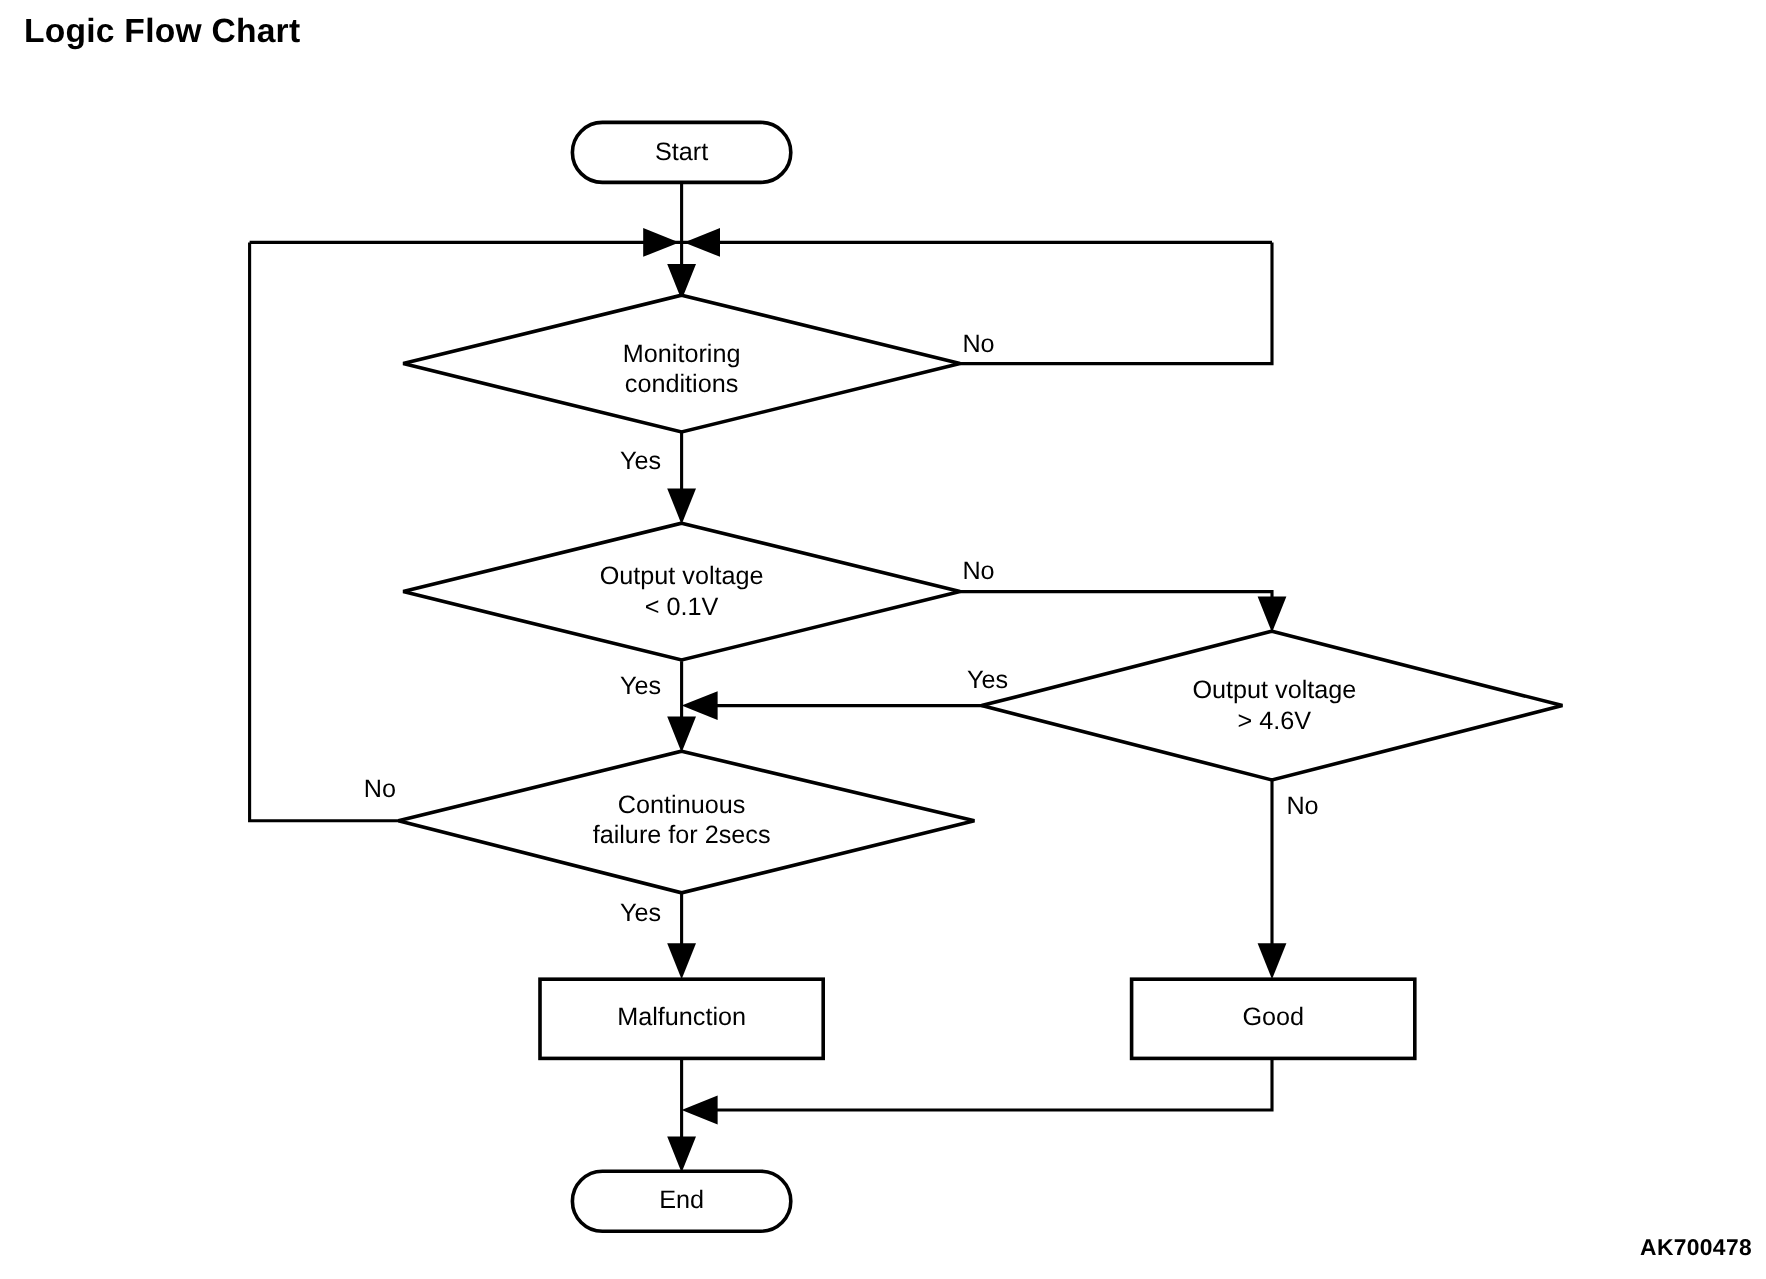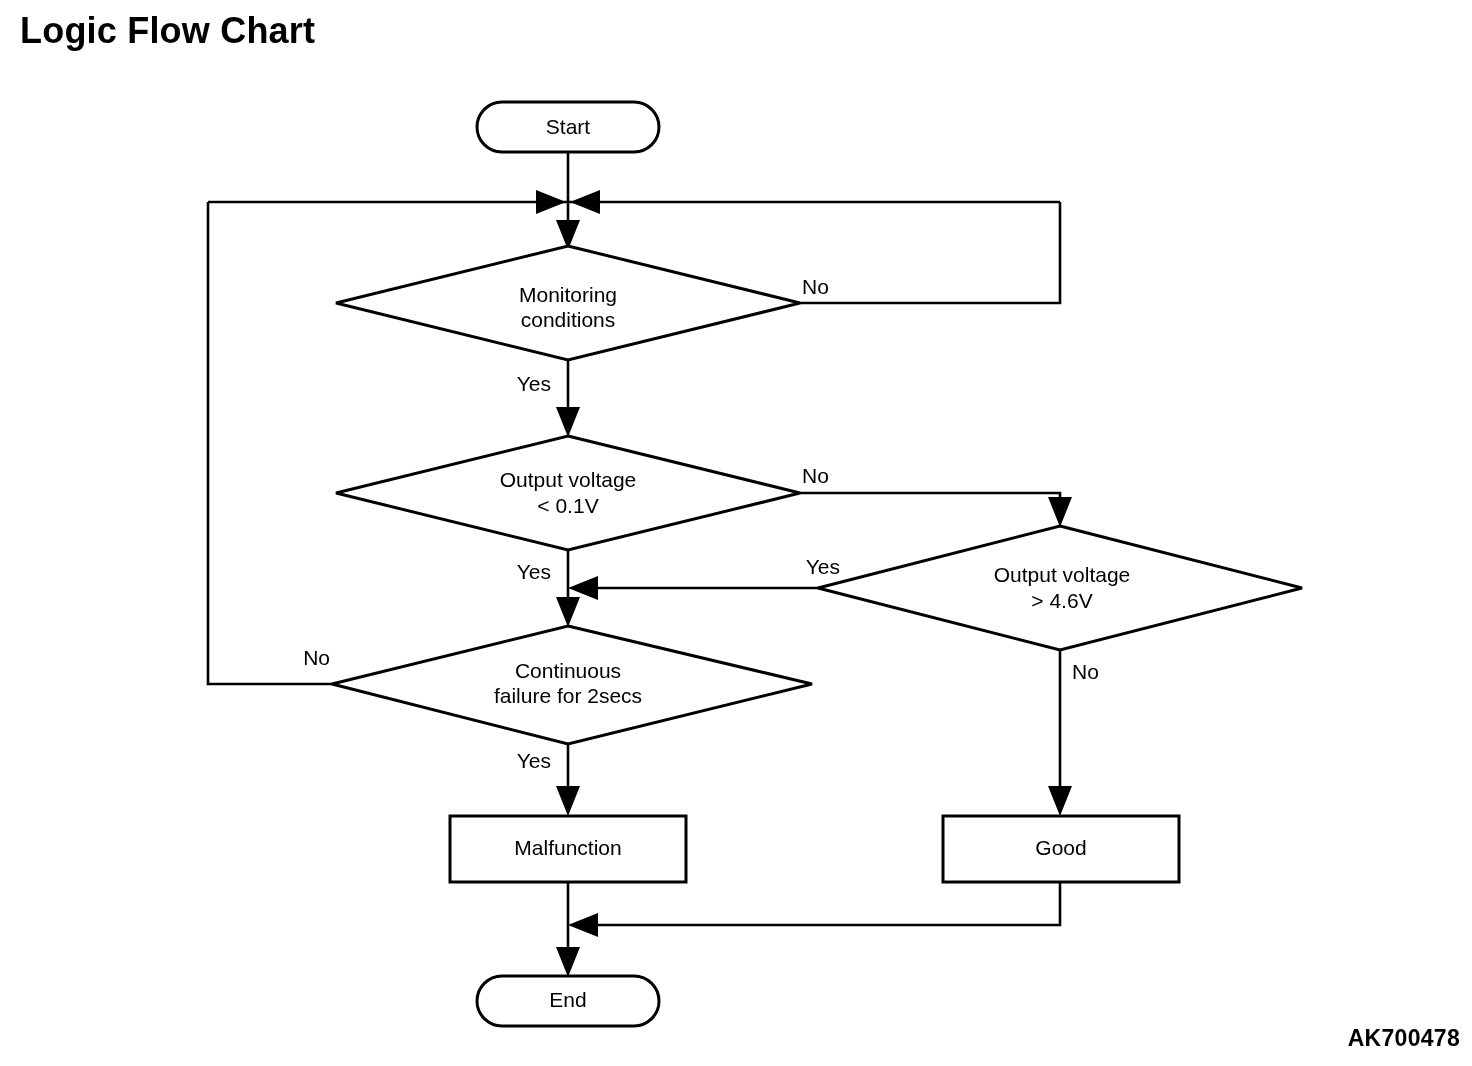--- a/index.html
+++ b/index.html
@@ -12,30 +12,30 @@
     height: 1066px;
     position: relative;
     font-family: "Liberation Sans", sans-serif;
     color: #000000;
     overflow: hidden;
   }
   #page-title {
     position: absolute;
     left: 20px;
     top: 10px;
-    font-size: 36px;
+    font-size: 28px;
     font-weight: bold;
     letter-spacing: 0.2px;
     white-space: nowrap;
   }
   #figure-code {
     position: absolute;
     right: 12px;
     bottom: 14px;
-    font-size: 23px;
+    font-size: 19px;
     font-weight: bold;
     letter-spacing: 0.3px;
     white-space: nowrap;
   }
   #flowchart-svg {
     position: absolute;
     left: 0;
     top: 0;
     width: 1472px;
     height: 1066px;

